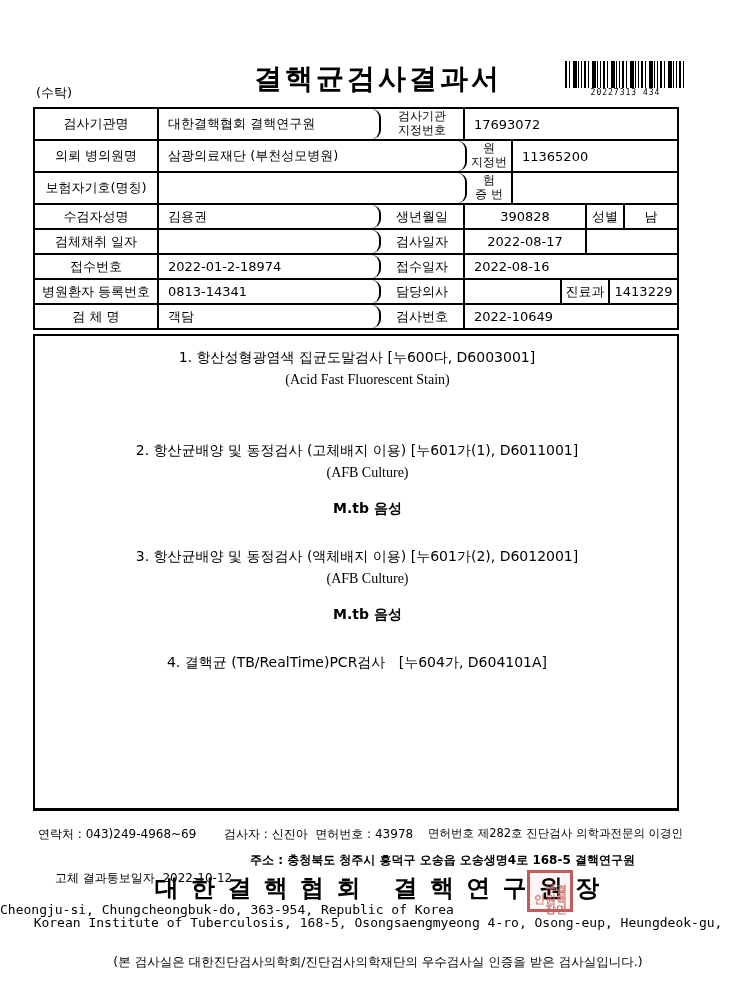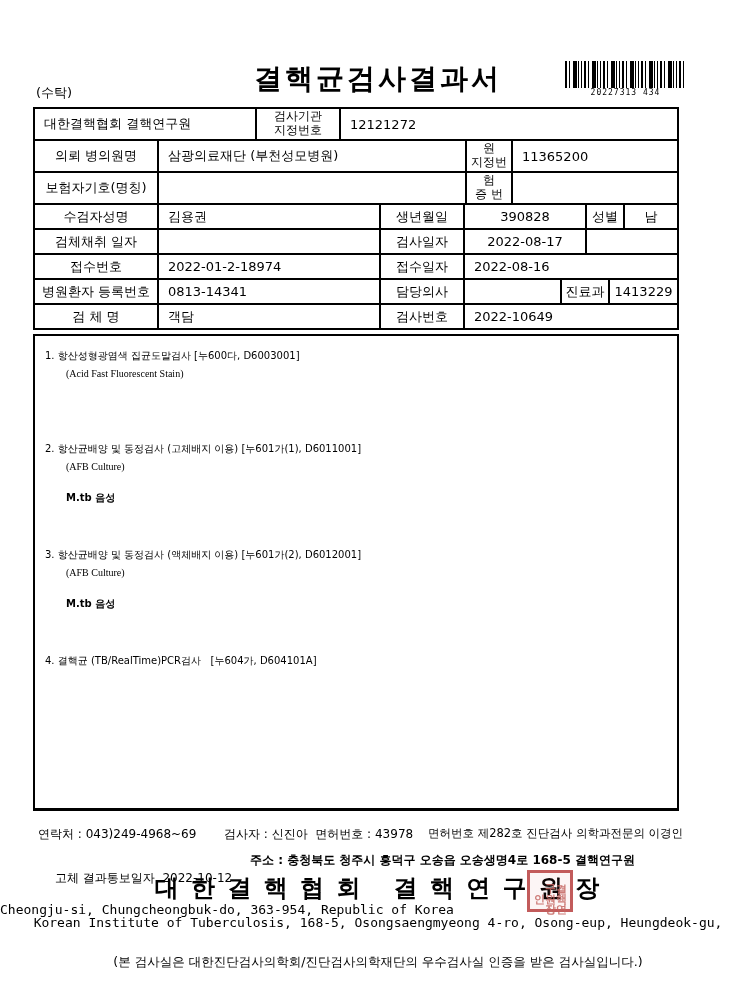--- a/index.html
+++ b/index.html
@@ -33,32 +33,32 @@
     display:flex; align-items:center; justify-content:center;
     border-right:2px solid #000; font-size:13px; padding:0 3px; overflow:hidden;
     white-space:pre; flex:0 0 auto;
   }
   .tcell:last-child { border-right:none; }
   .tcell.flexfill { flex:1 1 auto; }
   .h32 .tcell { height:30px; }
   .h25 .tcell { height:23px; }
   .lab { text-align:center; }
   .lab2 { font-size:12px; line-height:1.15; white-space:pre-line; text-align:center; }
-  .vleft { justify-content:flex-start; padding-left:9px; }
+  .vleft { justify-content:flex-start; padding-left:9px;border-radius:9px; }
   .bold { font-weight:normal; }
   .w124 { width:124px; } .w222 { width:222px; } .w84 { width:84px; }
   .w308 { width:308px; } .w66 { width:46px; }
   .w122 { width:122px; } .w38 { width:38px; }
   .w97 { width:97px; } .w48 { width:48px; }
   
   .result-box {
     position:absolute; left:33px; top:334px; width:646px; height:477px;
     border:2px solid #000; border-bottom-width:3px; background:#fff;
   }
-  .result-item { position:absolute; left:10px; right:8px; font-size:10px; }
+  .result-item { position:absolute; left:10px; right:8px; font-size:14px;text-align:center; }
   .ritem-line1 { white-space:pre; }
   .ritem-line2 { white-space:pre; padding-left:21px; margin-top:5px; font-family:Liberation Serif, serif; }
   .ritem-result { white-space:pre; padding-left:21px; margin-top:19px; font-weight:bold; }
   .item-1 { top:13px; } .item-2 { top:106px; } .item-3 { top:212px; } .item-4 { top:318px; }
   
   .fline { position:absolute; font-size:12px; white-space:pre; }
   .f-contact   { left:38px;  top:826px; }
   .f-examiner  { left:224px; top:826px; }
   .f-specialist{ left:428px; top:826px; font-size:11.5px; }
   .f-reportdate{ left:55px;  top:852px;margin-top:18px; }
@@ -90,24 +90,25 @@
   <div class="consign-note">(수탁)</div>
   <div class="doc-title">결핵균검사결과서</div>
   <div class="barcode-wrap">
     <div class="barcode"></div>
     <div class="barcode-num">20227313 434</div>
   </div>
 
   <div class="info-table">
 
     <div class="trow h32">
+      <div class="tcell lab w124">검사기관명</div>
       <div class="tcell vleft w222">대한결핵협회 결핵연구원</div>
       <div class="tcell lab2 w84">검사기관
 지정번호</div>
-      <div class="tcell vleft flexfill">12121272</div>
+      <div class="tcell vleft flexfill">17693072</div>
     </div>
 
     <div class="trow h32">
       <div class="tcell lab w124">의뢰 병의원명</div>
       <div class="tcell vleft w308">삼광의료재단 (부천성모병원)</div>
       <div class="tcell lab2 w66">병 · 의원
 지정번호</div>
       <div class="tcell vleft flexfill">11365200</div>
     </div>
 

